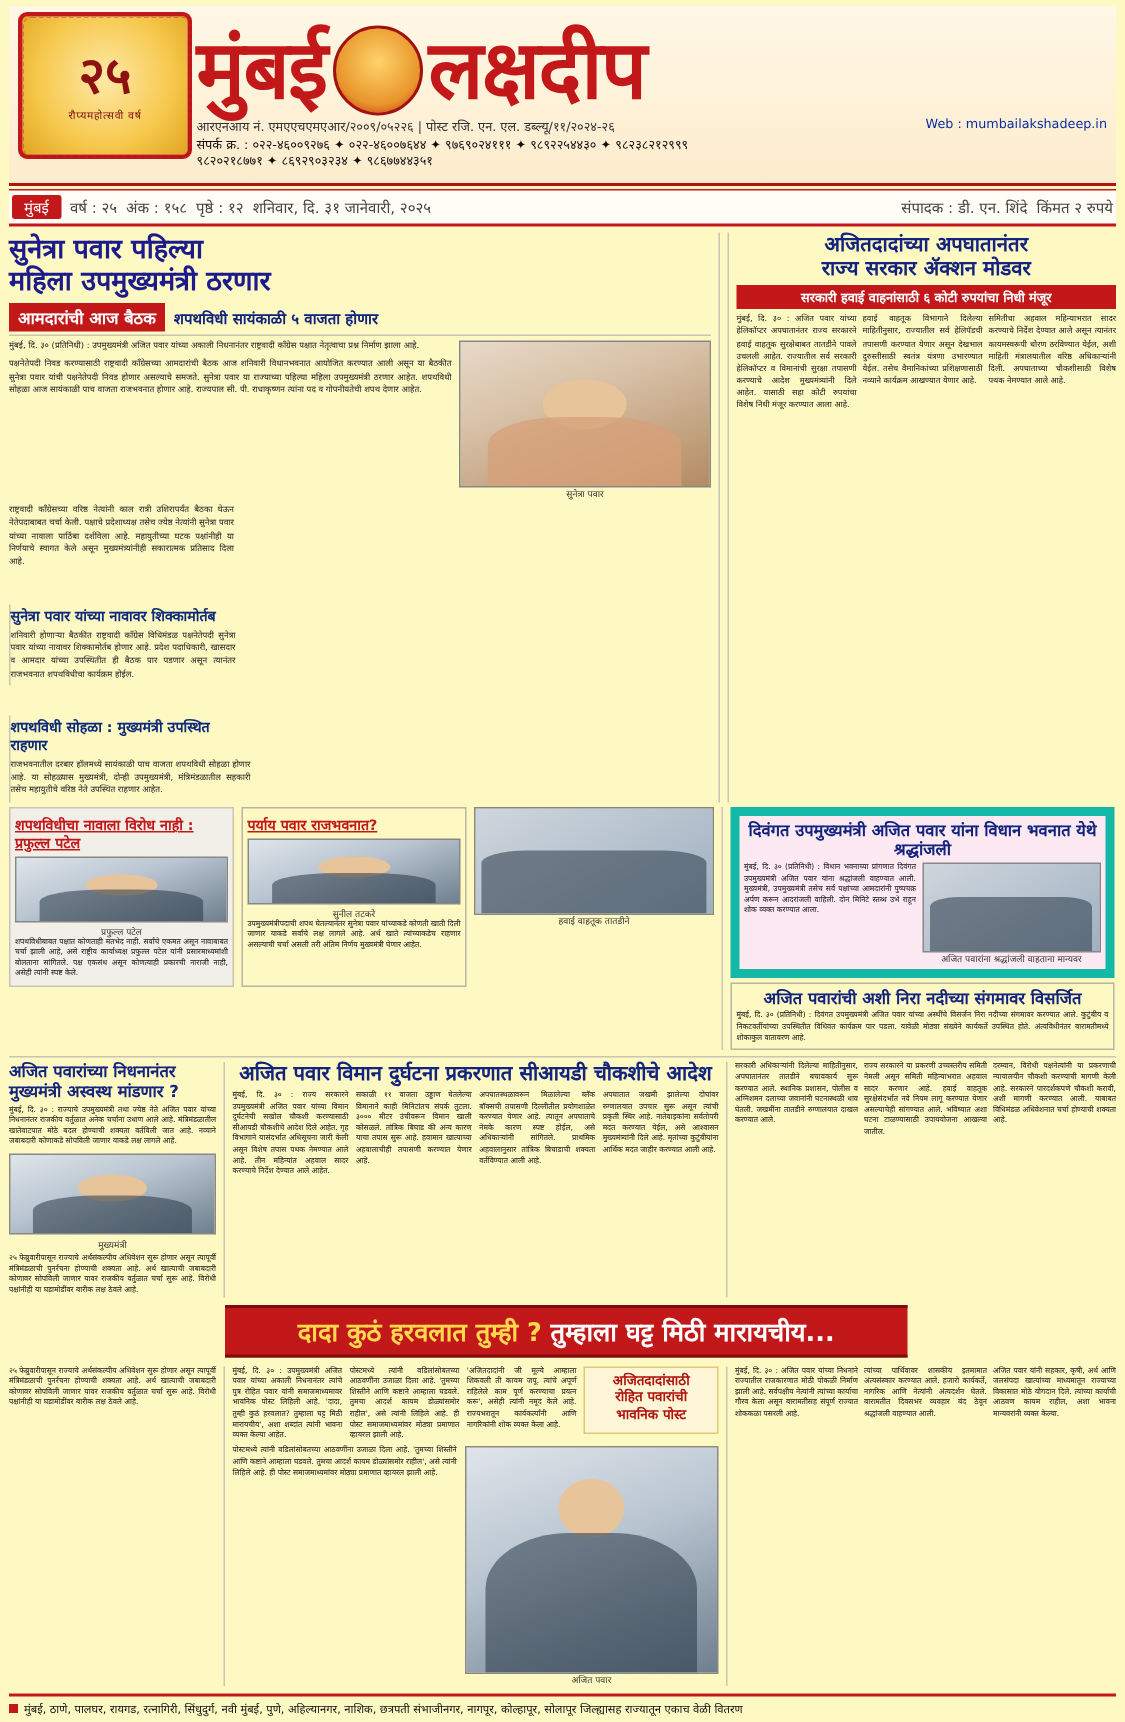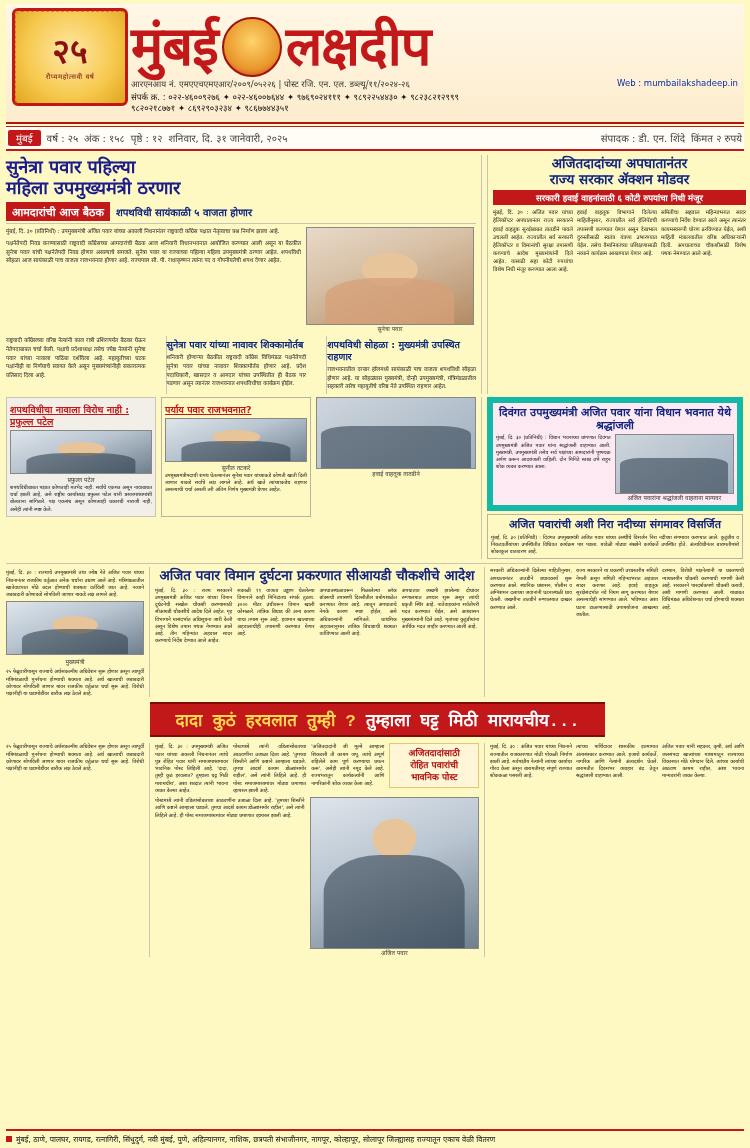--- a/index.html
+++ b/index.html
@@ -40,21 +40,21 @@
   .photo.man{background:linear-gradient(160deg,#dfe5ea 0%,#b8c4d0 45%,#6f7f8d 100%);}
   .photo .face{position:absolute;left:50%;top:26%;transform:translateX(-50%);width:34%;height:34%;border-radius:50%;background:#e8c49a;}
   .photo .torso{position:absolute;left:50%;bottom:0;transform:translateX(-50%);width:78%;height:48%;border-radius:40% 40% 0 0;background:rgba(40,55,70,.55);}
   .photo.woman .torso{background:rgba(215,160,120,.75);}
   .cap{font-size:6px;text-align:center;color:#333;}
   .subhead{font-size:9.5px;font-weight:bold;color:#0d2a7a;line-height:1.25;margin:3px 0 2px;}
   .subhead.red{color:#c2181a;text-decoration:underline;}
   .boxed{border:1px solid #b9b3a2;padding:3px;box-sizing:border-box;}
   
   .banner{background:#c2181a;color:#fff;text-align:center;font-weight:bold;font-size:17px;padding:4px 0;margin:5px 0 4px;
-     border-top:2px solid #7e0c0c;border-bottom:2px solid #7e0c0c;font-family:Liberation Mono, monospace;}
+     border-top:2px solid #7e0c0c;border-bottom:2px solid #7e0c0c;}
   .banner .yellow{color:#ffd84d;}
   
   .bottomstrip{position:absolute;left:6px;right:6px;bottom:4px;border-top:2px solid #c2181a;padding-top:3px;
      font-size:7.5px;color:#111;display:flex;align-items:center;gap:4px;}
   .bullet-sq{width:6px;height:6px;background:#c2181a;display:inline-block;}
   .pinkbox{background:#fde9f1;border:6px solid #14b8a6;}
   .yellowbox{background:#fff6d8;border:1px solid #e0c874;}
   .greybox{background:#f1efe8;border:1px solid #c9c4b4;}
   .hl-strip{background:#c2181a;color:#fff;font-size:8.5px;font-weight:bold;text-align:center;padding:2px 0;}
   .small{font-size:5.4px;line-height:1.5;text-align:justify;}
@@ -123,21 +123,21 @@
         </div>
         <div style="width:168px">
           <div class="photo woman" style="height:96px">
             <div class="face"></div>
             <div class="torso"></div>
           </div>
           <div class="cap">सुनेत्रा पवार</div>
         </div>
       </div>
 
-      <div style="display:flex;gap:20px;margin-top:3px;">
+      <div style="display:flex;gap:20px;margin-top:3px;flex-direction:column;">
         <div style="width:150px">
           <div class="body-txt">
               <p>राष्ट्रवादी काँग्रेसच्या वरिष्ठ नेत्यांनी काल रात्री उशिरापर्यंत बैठका घेऊन नेतेपदाबाबत चर्चा केली. पक्षाचे प्रदेशाध्यक्ष तसेच ज्येष्ठ नेत्यांनी सुनेत्रा पवार यांच्या नावाला पाठिंबा दर्शविला आहे. महायुतीच्या घटक पक्षांनीही या निर्णयाचे स्वागत केले असून मुख्यमंत्र्यांनीही सकारात्मक प्रतिसाद दिला आहे.</p>
             </div>
         </div>
         <div style="width:150px" class="rule-v" style2="">
           <div class="subhead">सुनेत्रा पवार यांच्या नावावर शिक्कामोर्तब</div>
           <div class="body-txt">
               <p>शनिवारी होणाऱ्या बैठकीत राष्ट्रवादी काँग्रेस विधिमंडळ पक्षनेतेपदी सुनेत्रा पवार यांच्या नावावर शिक्कामोर्तब होणार आहे. प्रदेश पदाधिकारी, खासदार व आमदार यांच्या उपस्थितीत ही बैठक पार पडणार असून त्यानंतर राजभवनात शपथविधीचा कार्यक्रम होईल.</p>
             </div>
@@ -214,20 +214,21 @@
       <div class="boxed" style="margin-top:3px">
         <div class="sec-title center">अजित पवारांची अशी निरा नदीच्या संगमावर विसर्जित</div>
         <div class="tiny" style="margin-top:2px">मुंबई, दि. ३० (प्रतिनिधी) : दिवंगत उपमुख्यमंत्री अजित पवार यांच्या अस्थींचे विसर्जन निरा नदीच्या संगमावर करण्यात आले. कुटुंबीय व निकटवर्तीयांच्या उपस्थितीत विधिवत कार्यक्रम पार पडला. यावेळी मोठ्या संख्येने कार्यकर्ते उपस्थित होते. अंत्यविधीनंतर बारामतीमध्ये शोकाकुल वातावरण आहे.</div>
       </div>
     </div>
   </div>
 
   <div class="cols" style="margin-top:4px;border-top:1px solid #c9c4b4;padding-top:3px">
 
     <div class="col" style="width:140px">
+      <div class="sec-title">अजित पवारांच्या निधनानंतर मुख्यमंत्री अस्वस्थ मांडणार ?</div>
       <div class="tiny" style="margin-top:2px">मुंबई, दि. ३० : राज्याचे उपमुख्यमंत्री तथा ज्येष्ठ नेते अजित पवार यांच्या निधनानंतर राजकीय वर्तुळात अनेक चर्चांना उधाण आले आहे. मंत्रिमंडळातील खातेवाटपात मोठे बदल होण्याची शक्यता वर्तविली जात आहे. नव्याने जबाबदारी कोणाकडे सोपविली जाणार याकडे लक्ष लागले आहे.</div>
       <div class="photo man" style="height:52px;margin:3px 0">
         <div class="face"></div>
         <div class="torso"></div>
       </div>
       <div class="cap">मुख्यमंत्री</div>
       <div class="tiny" style="margin-top:2px">२५ फेब्रुवारीपासून राज्याचे अर्थसंकल्पीय अधिवेशन सुरू होणार असून त्यापूर्वी मंत्रिमंडळाची पुनर्रचना होण्याची शक्यता आहे. अर्थ खात्याची जबाबदारी कोणावर सोपविली जाणार यावर राजकीय वर्तुळात चर्चा सुरू आहे. विरोधी पक्षांनीही या घडामोडींवर बारीक लक्ष ठेवले आहे.</div>
     </div>
 
     <div class="col rule-v" style="width:330px;padding-left:5px">

